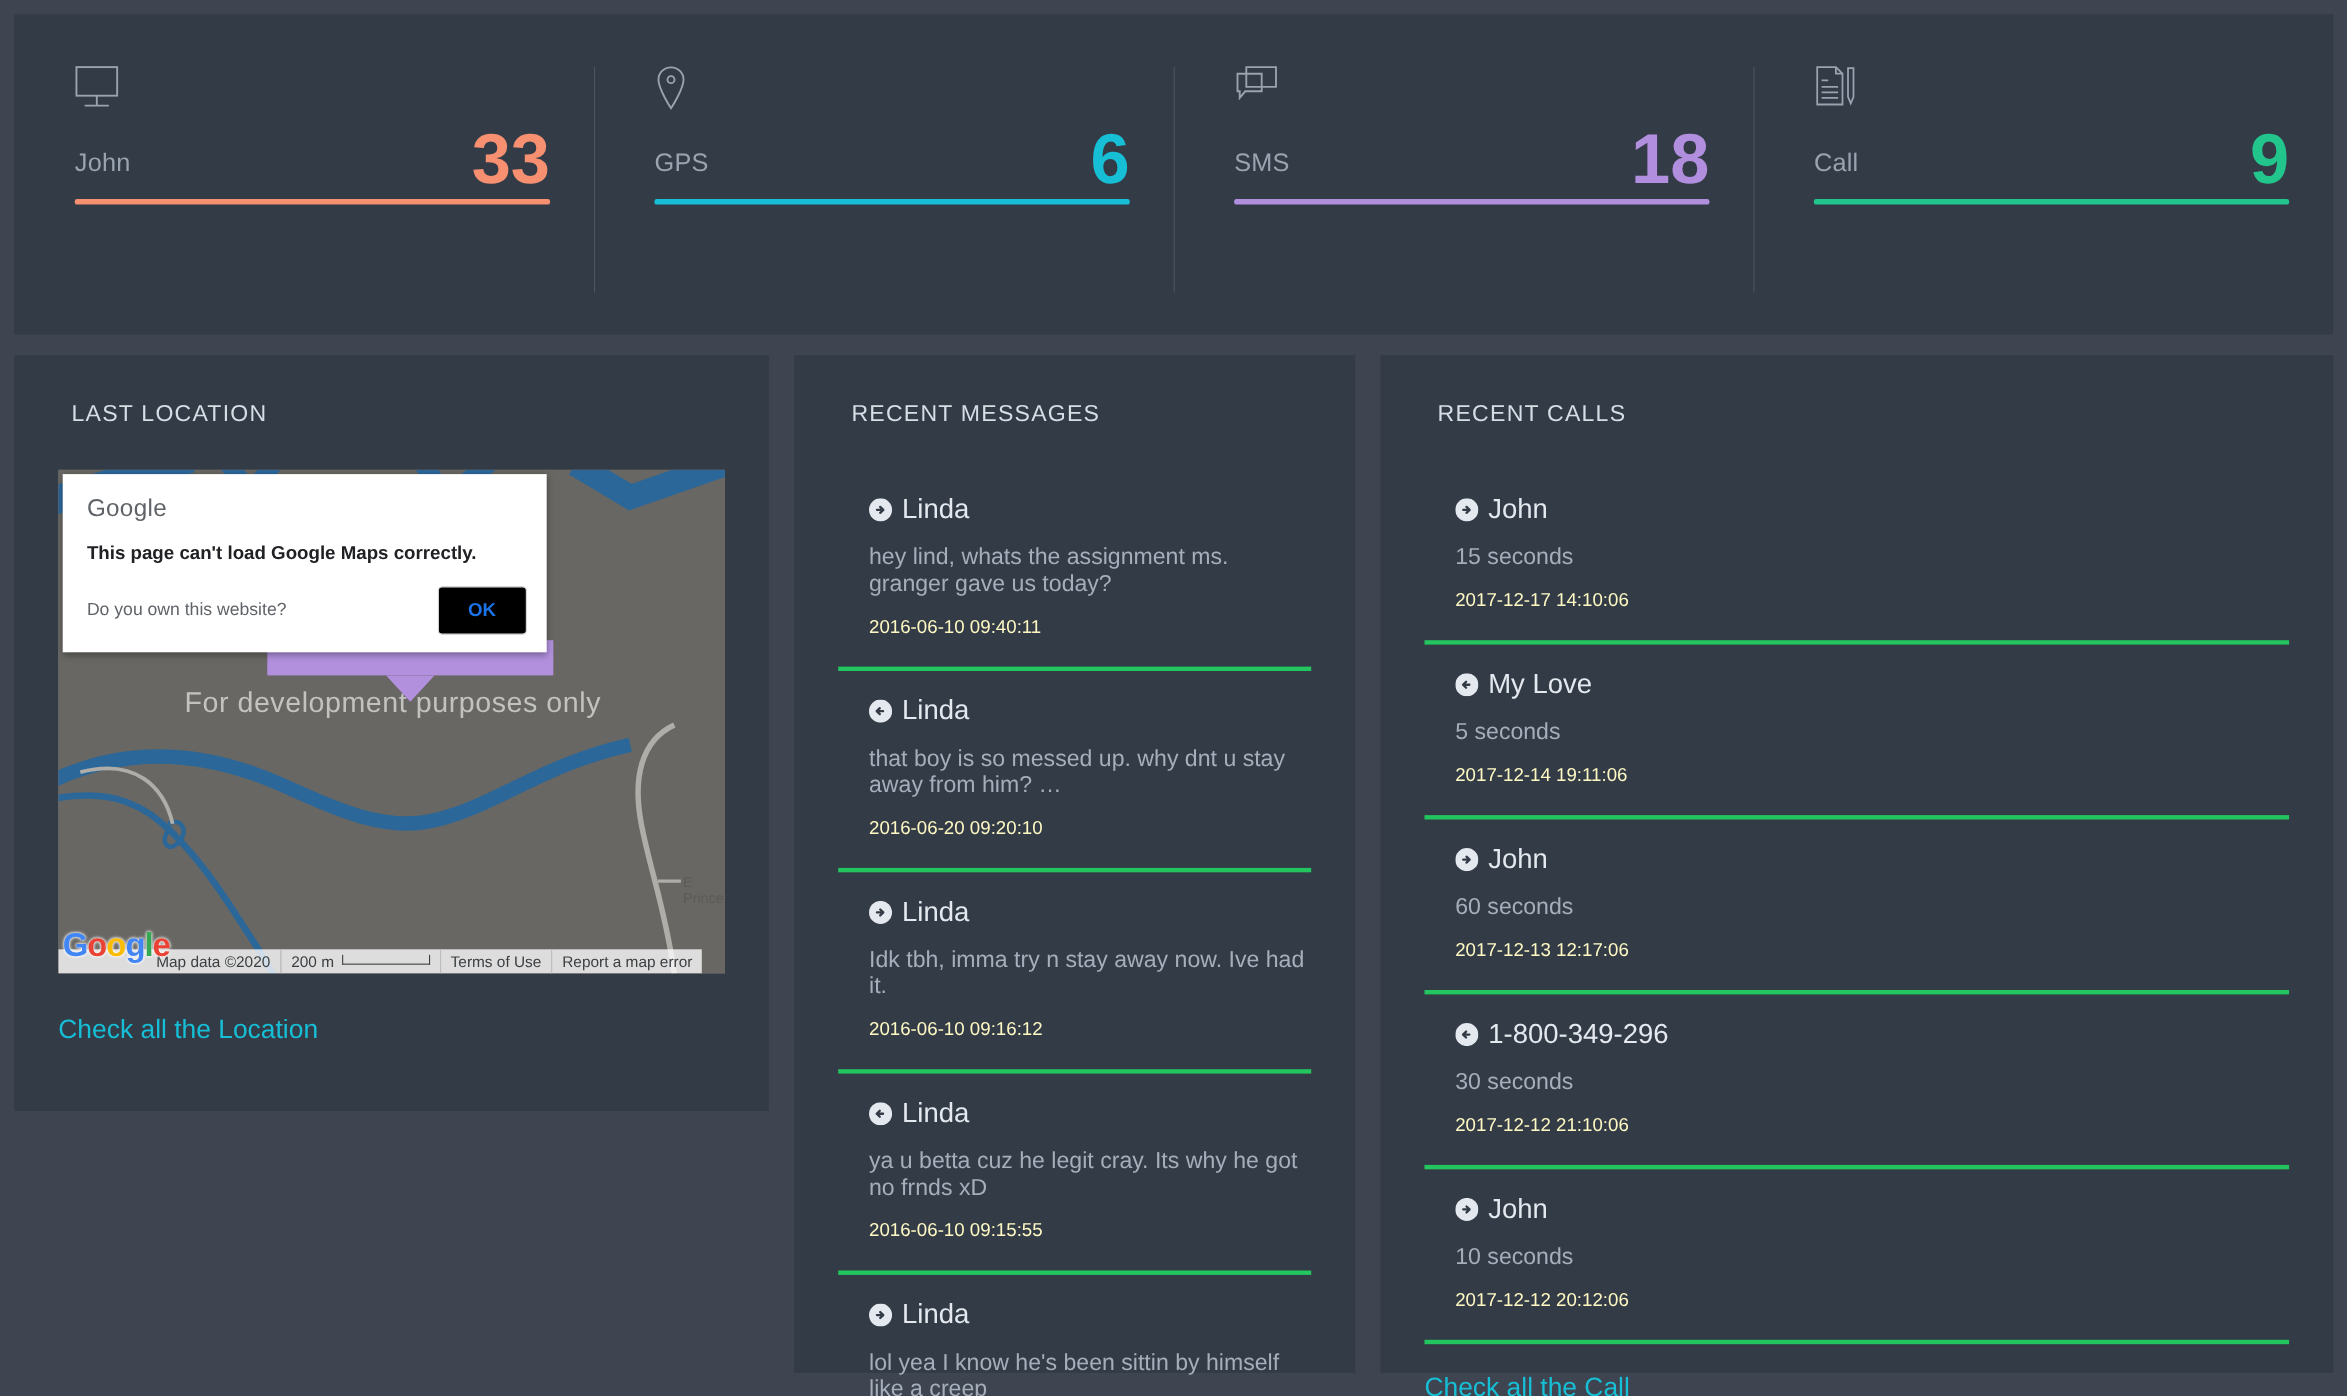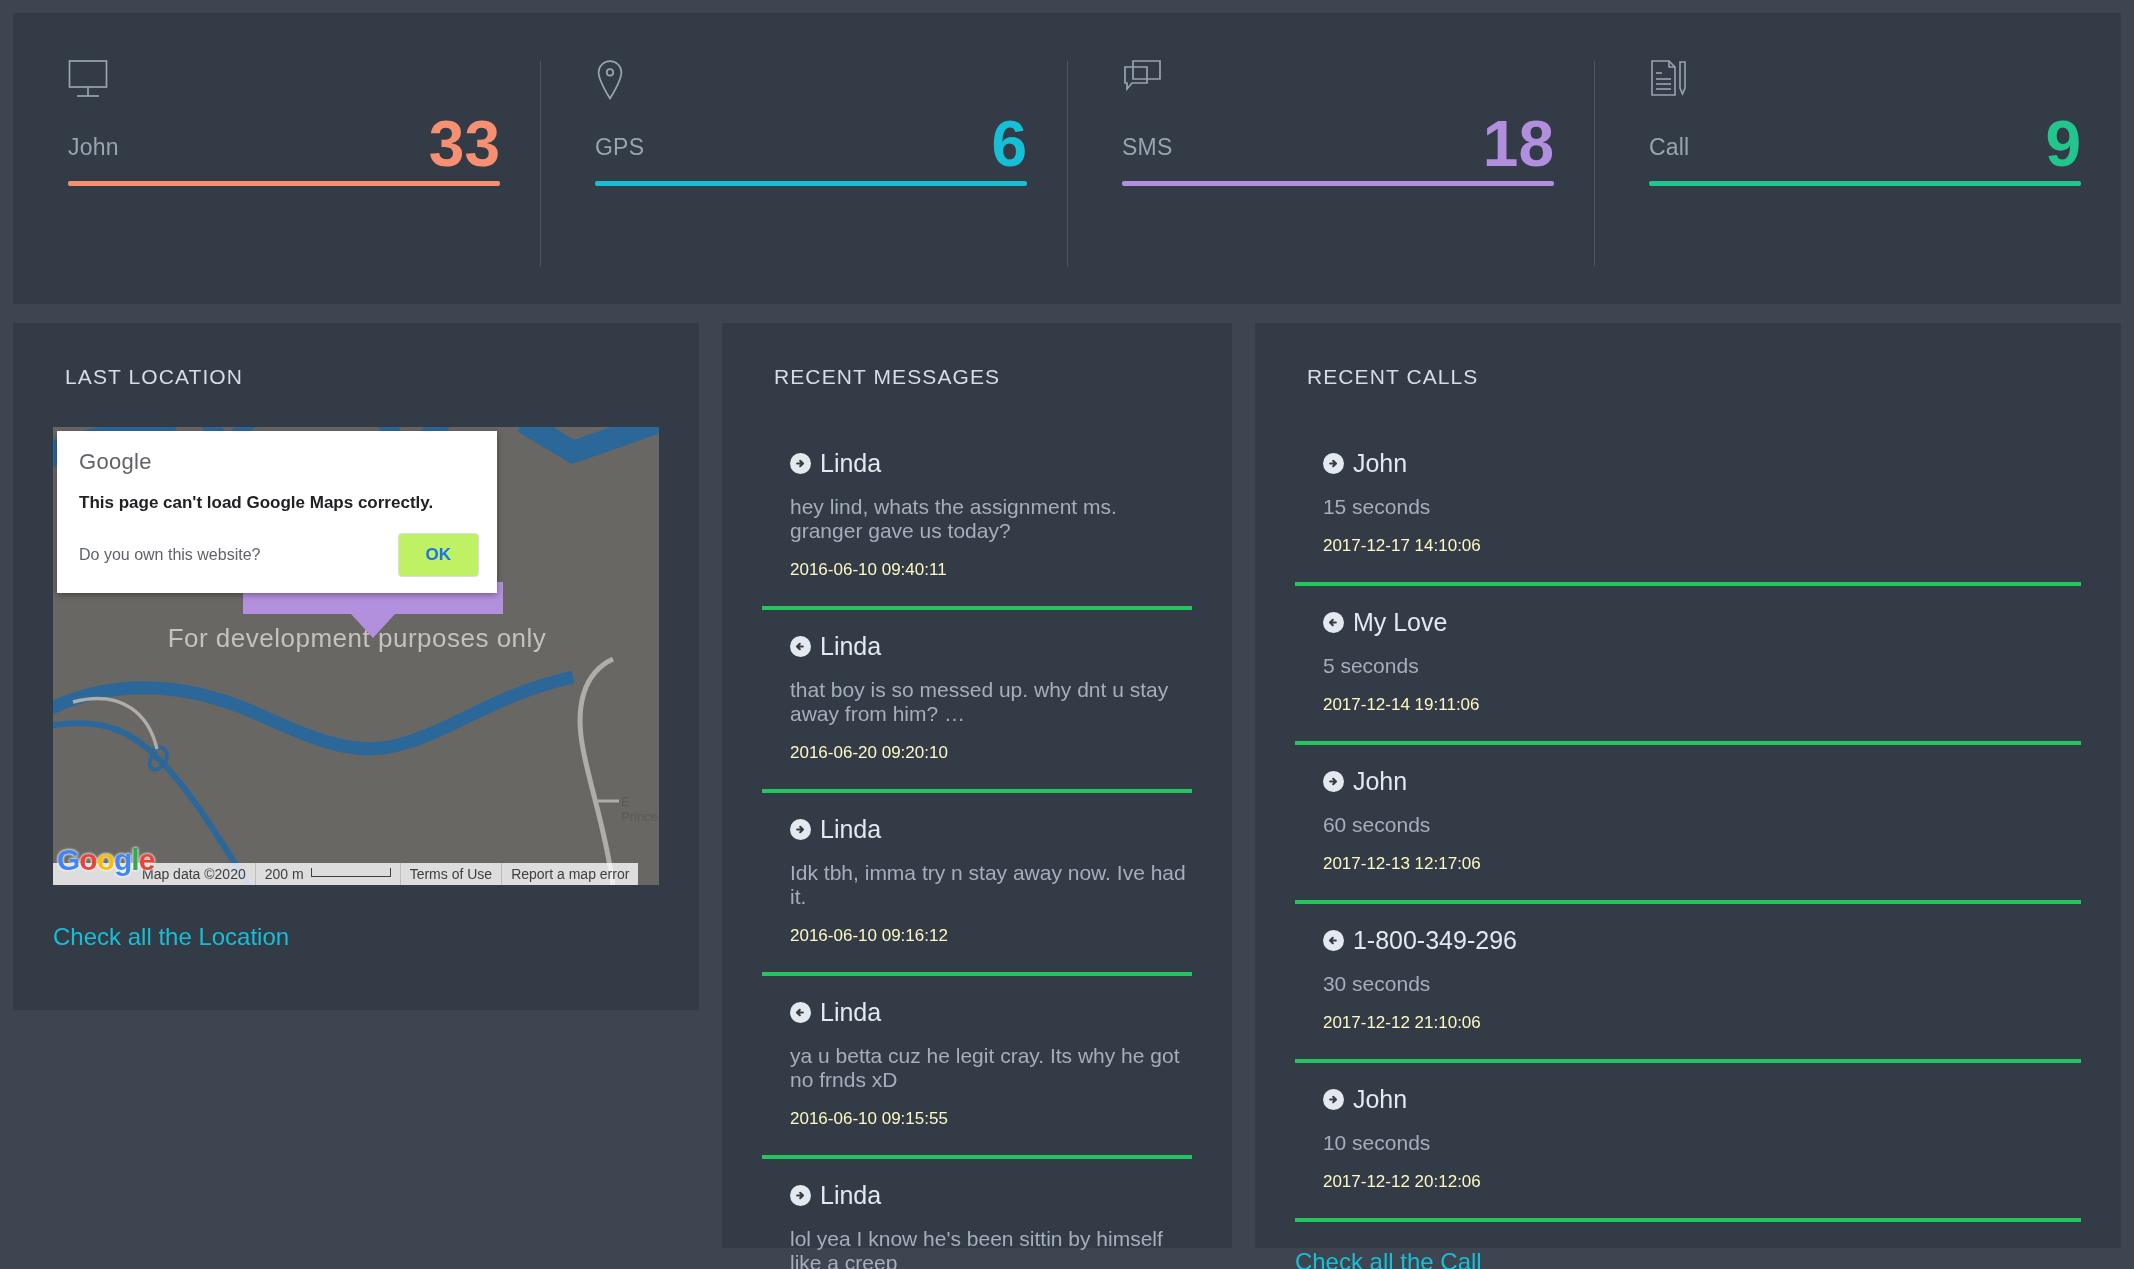--- a/index.html
+++ b/index.html
@@ -180,21 +180,21 @@
     align-items: center;
     justify-content: space-between;
   }
   .gmaps-sub {
     font-size: 16px;
     color: #5f6368;
   }
   .gmaps-ok {
     border: 1px solid #dadce0;
     border-radius: 4px;
-    background: #bef264;
+    background: #000000;
     color: #1a73e8;
     font-size: 17px;
     font-weight: bold;
     padding: 11px 27px;
     cursor: pointer;
     font-family: "Liberation Sans", sans-serif;
   }
   .map-attrib {
     position: absolute;
     left: 0;

